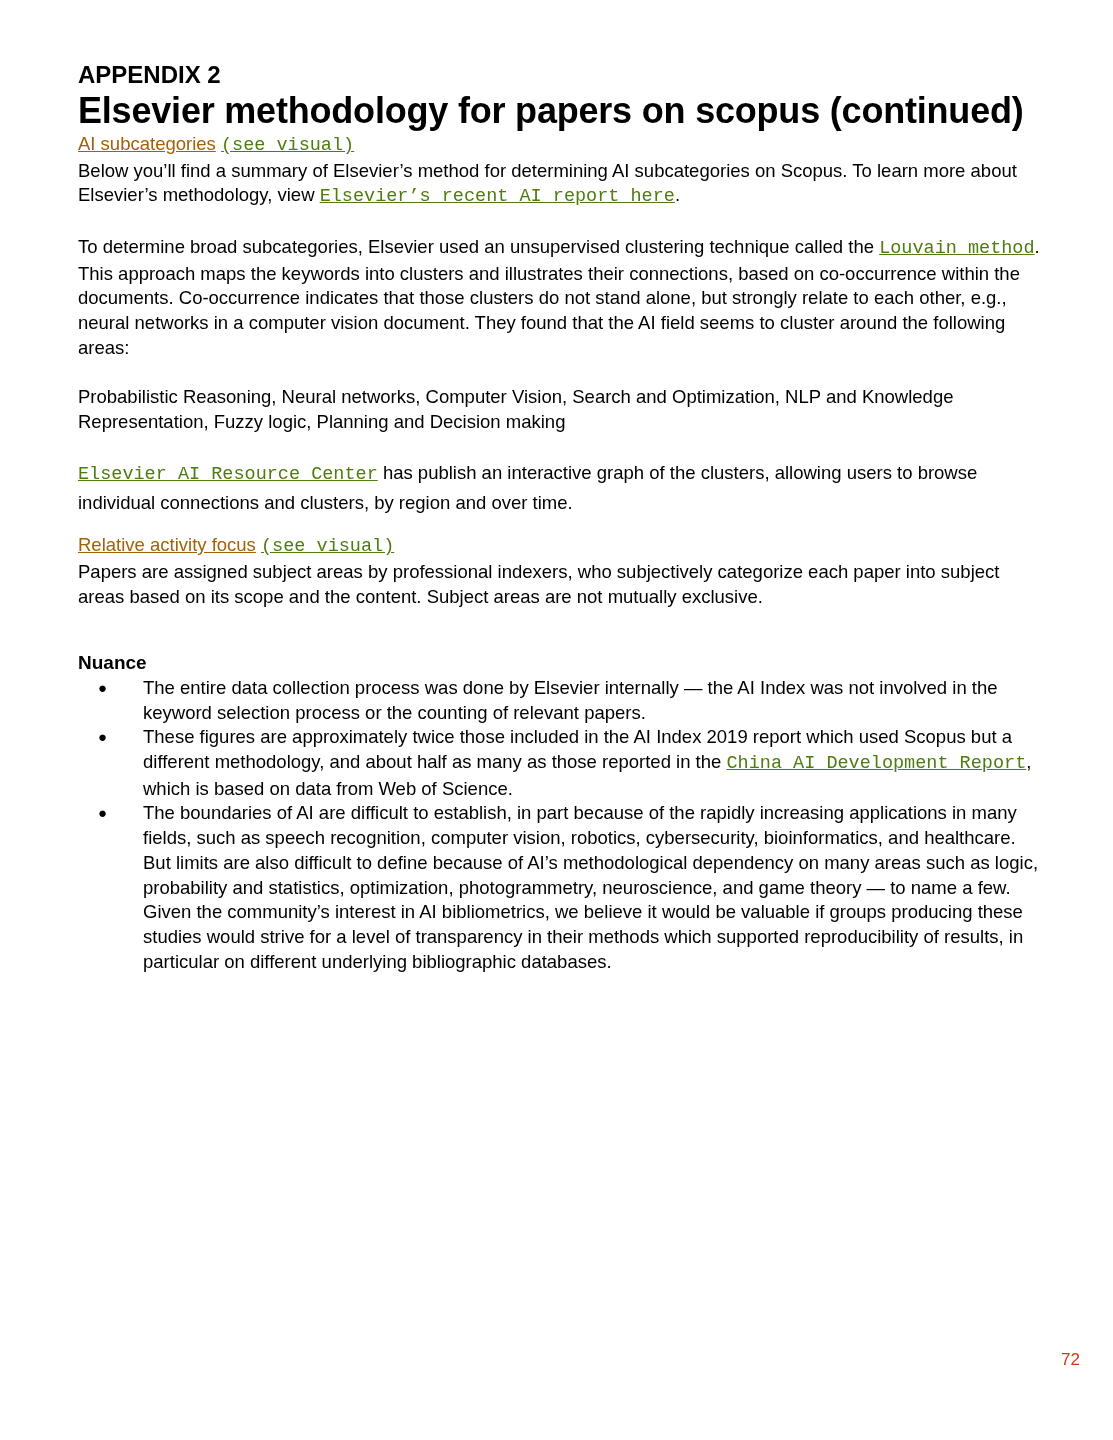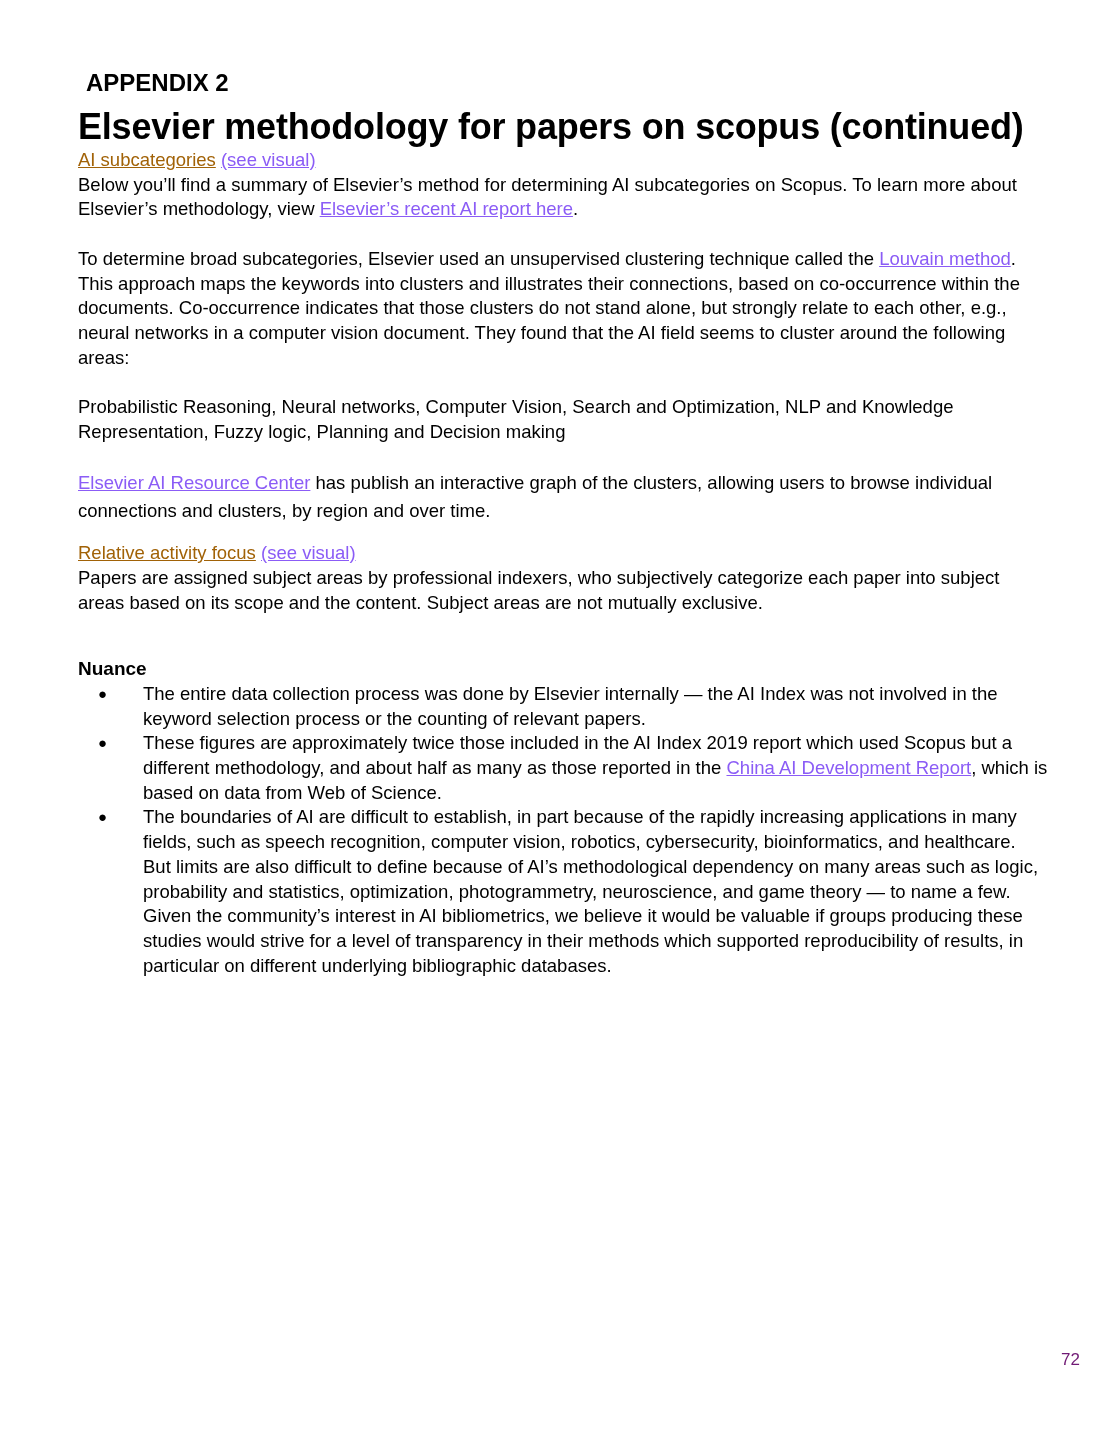--- a/index.html
+++ b/index.html
@@ -19,21 +19,21 @@
       position: absolute;
       left: 78px;
       top: 60px;
       width: 970px;
     }
     .appendix {
       font-family: "Liberation Sans", sans-serif;
       font-weight: bold;
       font-size: 24px;
       line-height: 30px;
-      margin: 8px;
+      margin: 0;
     }
     .title {
       font-family: "Liberation Sans", sans-serif;
       font-weight: bold;
       font-size: 36px;
       line-height: 42px;
       margin: 0 0 0 0;
       white-space: nowrap;
       letter-spacing: -0.2px;
     }
@@ -43,23 +43,24 @@
       margin: 0;
     }
     .gap { height: 24.7px; }
     .gap-small { height: 16px; }
     .gap-large { height: 42px; }
     .section-head {
       text-decoration: underline;
       color: #a16207;
     }
     a.link {
-      color: #8b5cf6;
+      color: #4d7c0f;
       text-decoration: underline;
       cursor: pointer;
+      font-family: Liberation Mono, monospace;
     }
     .nuance-title {
       font-weight: bold;
       font-size: 19px;
       line-height: 24.7px;
       margin: 0;
     }
     ul.bullets {
       list-style: none;
       margin: 0;
@@ -75,21 +76,21 @@
       position: absolute;
       left: 20px;
       top: 0;
       font-size: 15px;
     }
     .page-number {
       position: absolute;
       right: 33px;
       top: 1350px;
       font-size: 17px;
-      color: #701a75;
+      color: #c2410c;
     }
     .line-tall { line-height: 28px; }
   </style>
 </head>
 <body>
 
 <div class="page">
   <h2 class="appendix">APPENDIX 2</h2>
   <h1 class="title">Elsevier methodology for papers on scopus (continued)</h1>
 

